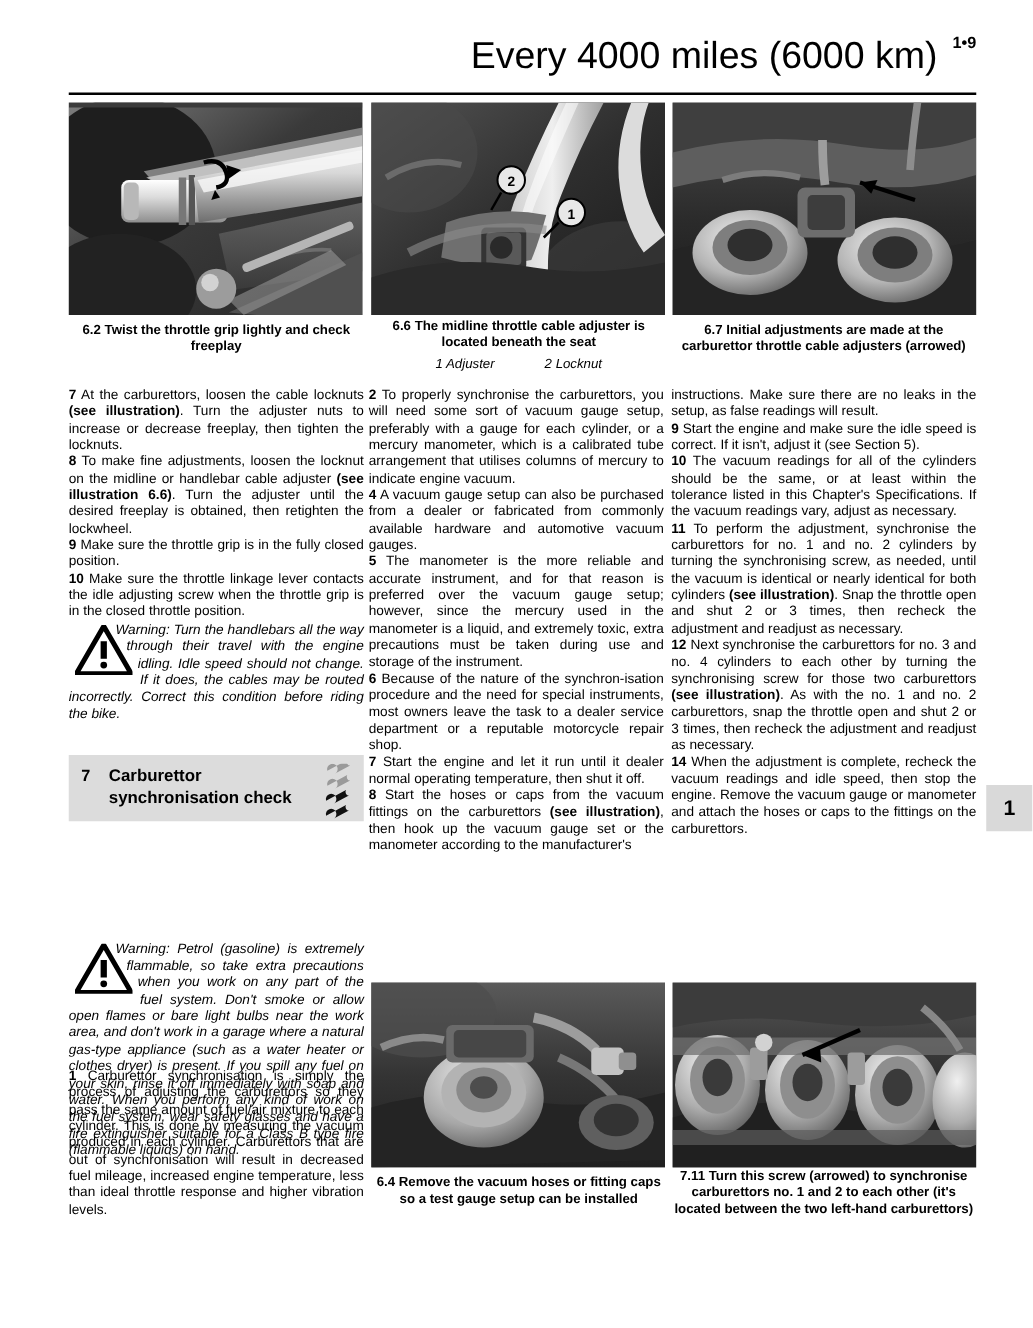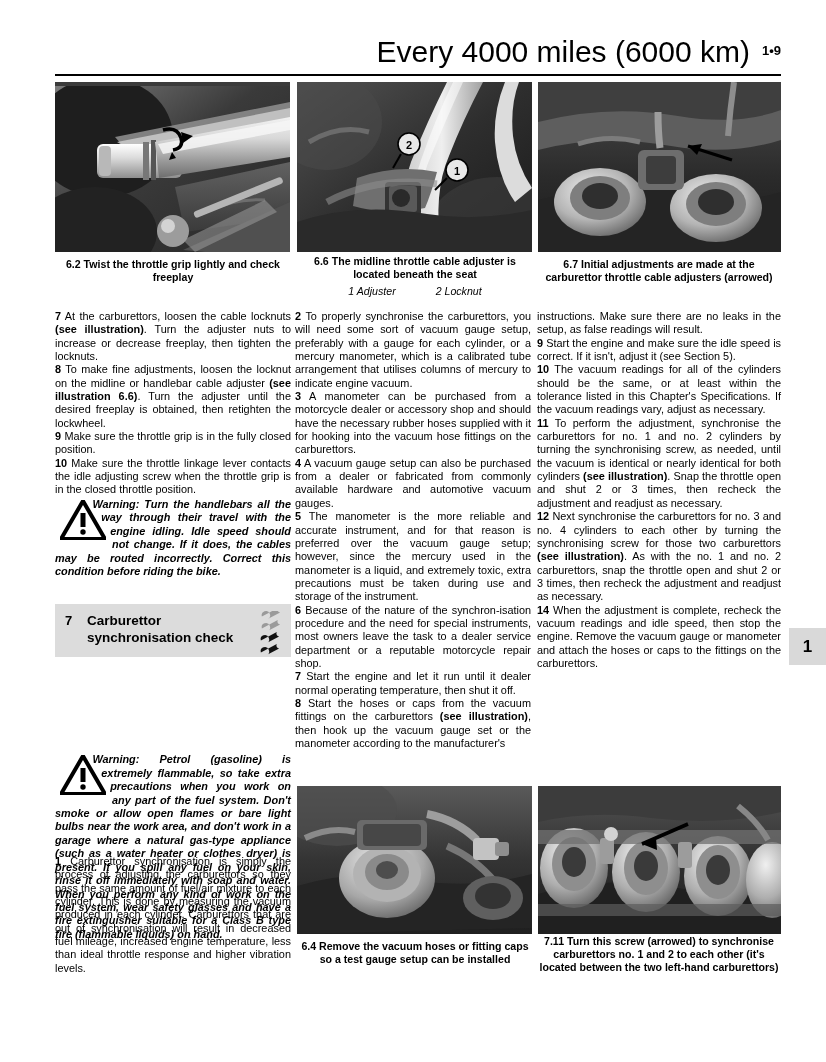--- a/index.html
+++ b/index.html
@@ -23,21 +23,21 @@
   }
 
   
   .header {
     position: absolute;
     left: 55px;
     top: 28px;
     width: 726px;
     height: 48px;
     display: flex;
-    align-items: center;
+    align-items: flex-start;
     justify-content: flex-end;
   }
   .header-title {
     font-size: 30px;
     font-weight: normal;
     letter-spacing: 0px;
     line-height: 34px;
   }
   .header-page {
     font-size: 13px;
@@ -100,21 +100,21 @@
   .col.c3 { left: 537px; }
 
   .para { margin: 0 0 0 0; text-align: justify; }
   .para b { font-weight: bold; }
   .para .num { font-weight: bold; }
 
   
   .warning {
     position: relative;
     font-style: italic;
-    font-weight: bold;
+    font-weight: normal;
     font-size: 10.9px;
     line-height: 13.4px;
     text-align: justify;
   }
   .warn-tri {
     float: left;
     width: 46px;
     height: 40px;
     margin: 2px 6px 1px 5px;
     shape-outside: polygon(50% 0, 100% 100%, 0 100%);
@@ -369,23 +369,20 @@
 
   <div class="col c1" style="top:855px;">
     <p class="para">
       <span class="num">1</span><span> Carburettor synchronisation is simply the process of adjusting the carburettors so they pass the same amount of fuel/air mixture to each cylinder. This is done by measuring the vacuum produced in each cylinder. Carburettors that are out of synchronisation will result in decreased fuel mileage, increased engine temperature, less than ideal throttle response and higher vibration levels.</span>
     </p>
   </div>
 
   <div class="col c2" style="top:310px; width:236px;">
     <p class="para">
       <span class="num">2</span><span> To properly synchronise the carburettors, you will need some sort of vacuum gauge setup, preferably with a gauge for each cylinder, or a mercury manometer, which is a calibrated tube arrangement that utilises columns of mercury to indicate engine vacuum.</span>
-    </p>
-    <p class="para">
-      <span class="num">3</span><span> A manometer can be purchased from a motorcycle dealer or accessory shop and should have the necessary rubber hoses supplied with it for hooking into the vacuum hose fittings on the carburettors.</span>
     </p>
     <p class="para">
       <span class="num">4</span><span> A vacuum gauge setup can also be purchased from a dealer or fabricated from commonly available hardware and automotive vacuum gauges.</span>
     </p>
     <p class="para">
       <span class="num">5</span><span> The manometer is the more reliable and accurate instrument, and for that reason is preferred over the vacuum gauge setup; however, since the mercury used in the manometer is a liquid, and extremely toxic, extra precautions must be taken during use and storage of the instrument.</span>
     </p>
     <p class="para">
       <span class="num">6</span><span> Because of the nature of the synchron-isation procedure and the need for special instruments, most owners leave the task to a dealer service department or a reputable motorcycle repair shop.</span>
     </p>

